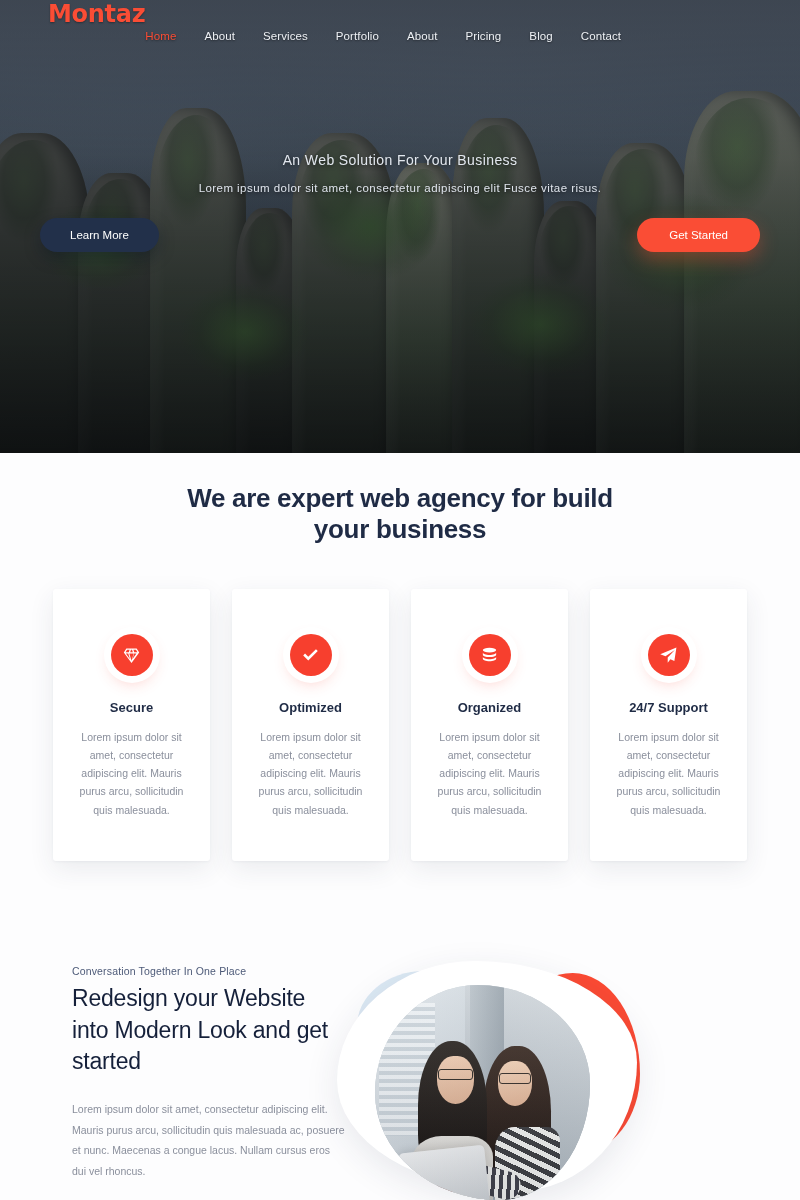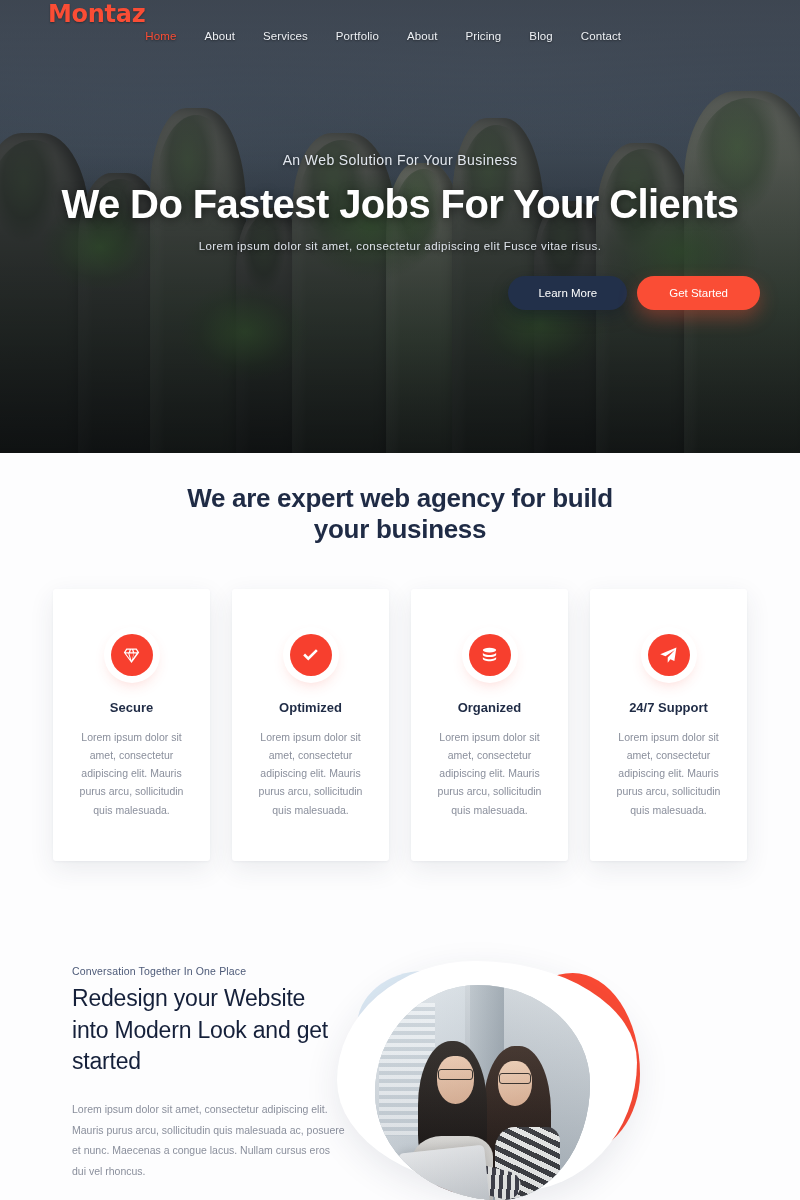--- a/index.html
+++ b/index.html
@@ -67,21 +67,21 @@
   .nav-link.active { color:#fa4d35; }
 
   
   .hero-content { position:absolute; left:0; right:0; top:152px; text-align:center; z-index:7; padding:0 40px; }
   .hero-eyebrow { font-size:14px; color:#e2e7ee; letter-spacing:.4px; text-shadow:0 1px 4px rgba(0,0,0,.55); }
   .hero-title {
     margin-top:14px; font-size:40px; line-height:1.1; font-weight:700; color:#ffffff;
     letter-spacing:-.6px; text-shadow:0 2px 10px rgba(0,0,0,.5);
   }
   .hero-sub { margin-top:14px; font-size:11.5px; color:#dfe4ec; letter-spacing:.45px; text-shadow:0 1px 4px rgba(0,0,0,.6); }
-  .hero-btns { margin-top:24px; display:flex; justify-content:flex-end; gap:10px; }
+  .hero-btns { margin-top:24px; display:flex; justify-content:space-between; gap:10px; }
   .btn { border:none; cursor:pointer; font-family:inherit; white-space:nowrap; }
   .btn-dark {
     background:#22304a; color:#fff; font-size:11.5px; padding:11px 30px; border-radius:22px;
     box-shadow:0 6px 16px rgba(10,18,35,.35);
   }
   .btn-primary {
     background:#fa4d35; color:#fff; font-size:11.5px; padding:9px 32px; border-radius:22px;
     box-shadow:0 8px 18px rgba(250,77,53,.35);
   }
 
@@ -202,21 +202,20 @@
         <a class="nav-link">Portfolio</a>
         <a class="nav-link">About</a>
         <a class="nav-link">Pricing</a>
         <a class="nav-link">Blog</a>
         <a class="nav-link">Contact</a>
       </div>
     </nav>
 
     <div class="hero-content">
       <div class="hero-eyebrow">An Web Solution For Your Business</div>
-      <h1 class="hero-title">We Do Fastest Jobs For Your Clients</h1>
       <p class="hero-sub">Lorem ipsum dolor sit amet, consectetur adipiscing elit Fusce vitae risus.</p>
       <div class="hero-btns">
         <button class="btn btn-dark">Learn More</button>
         <button class="btn btn-primary">Get Started</button>
       </div>
     </div>
   </section>
 
   <section class="features">
     <h2 class="sec-title">We are expert web agency for build your business</h2>

